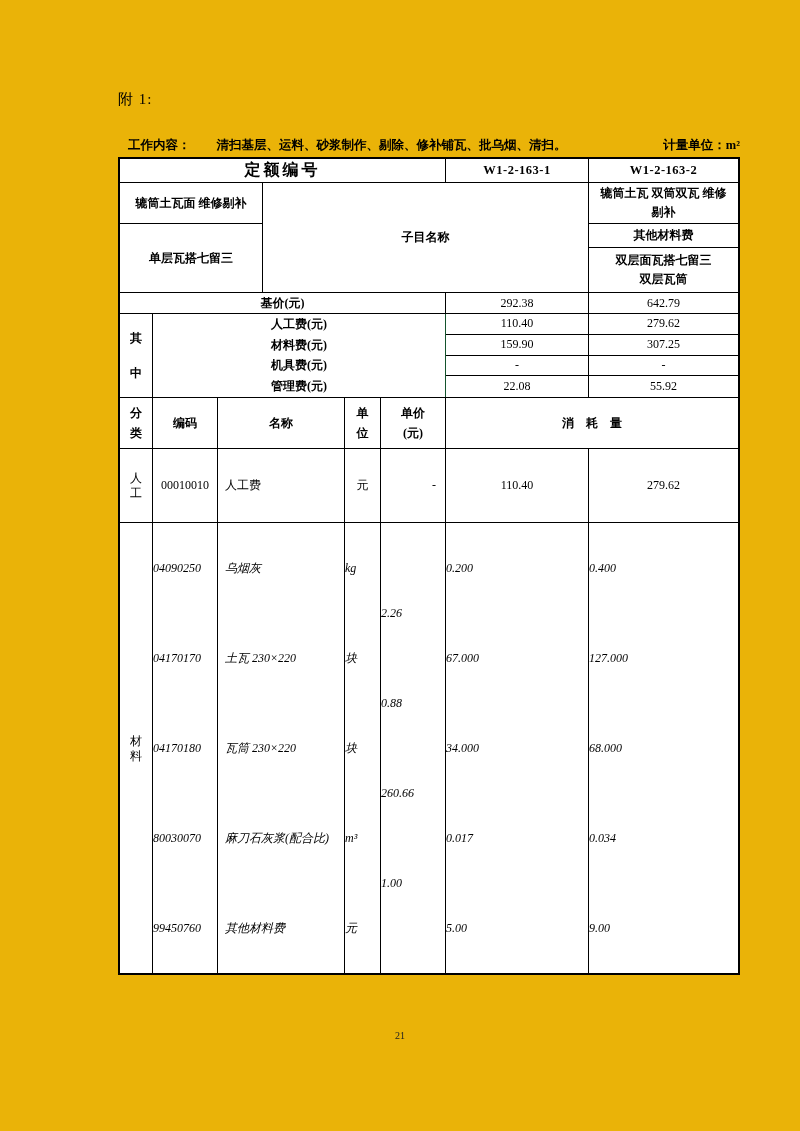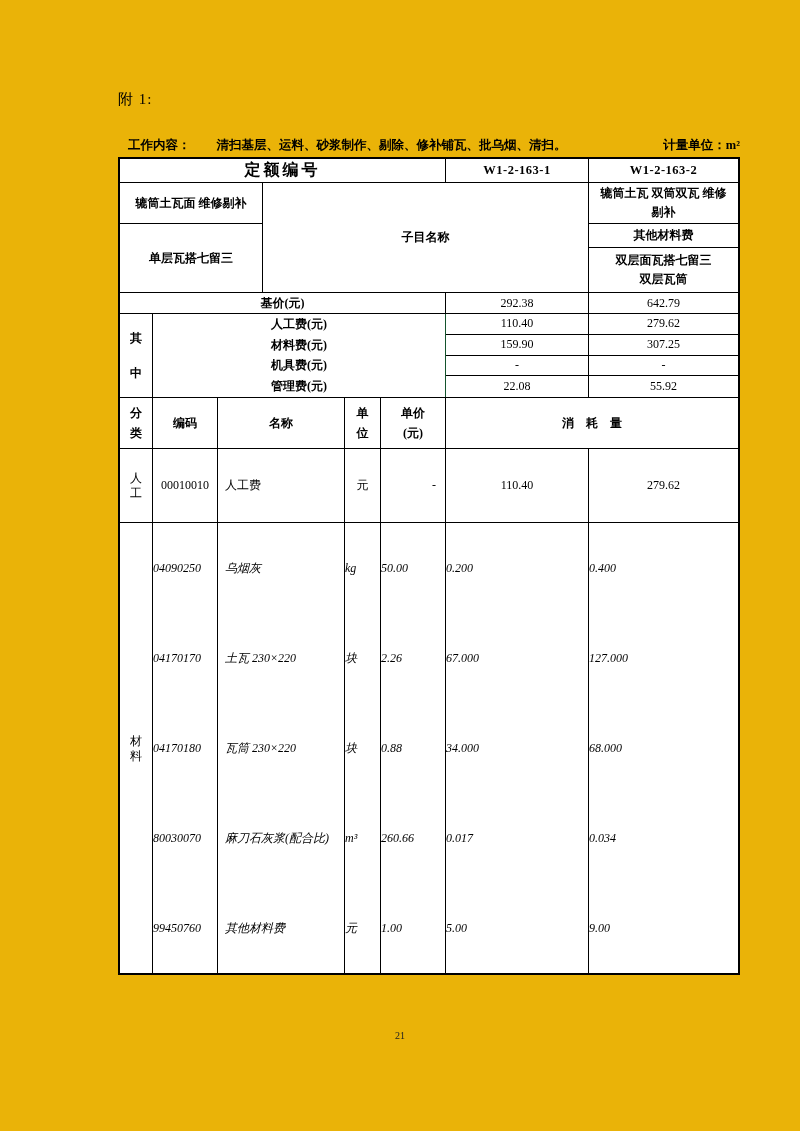--- a/index.html
+++ b/index.html
@@ -202,21 +202,20 @@
         <div class="mrow nm">其他材料费</div>
       </div>
       <div class="cell w-c3 mcol">
         <div class="mrow">kg</div>
         <div class="mrow">块</div>
         <div class="mrow">块</div>
         <div class="mrow">m³</div>
         <div class="mrow">元</div>
       </div>
       <div class="cell w-c4 mcol">
-        <div class="mrow pr">50.00</div>
         <div class="mrow pr">2.26</div>
         <div class="mrow pr">0.88</div>
         <div class="mrow pr">260.66</div>
         <div class="mrow pr">1.00</div>
       </div>
       <div class="cell w-c5 mcol">
         <div class="mrow">0.200</div>
         <div class="mrow">67.000</div>
         <div class="mrow">34.000</div>
         <div class="mrow">0.017</div>

